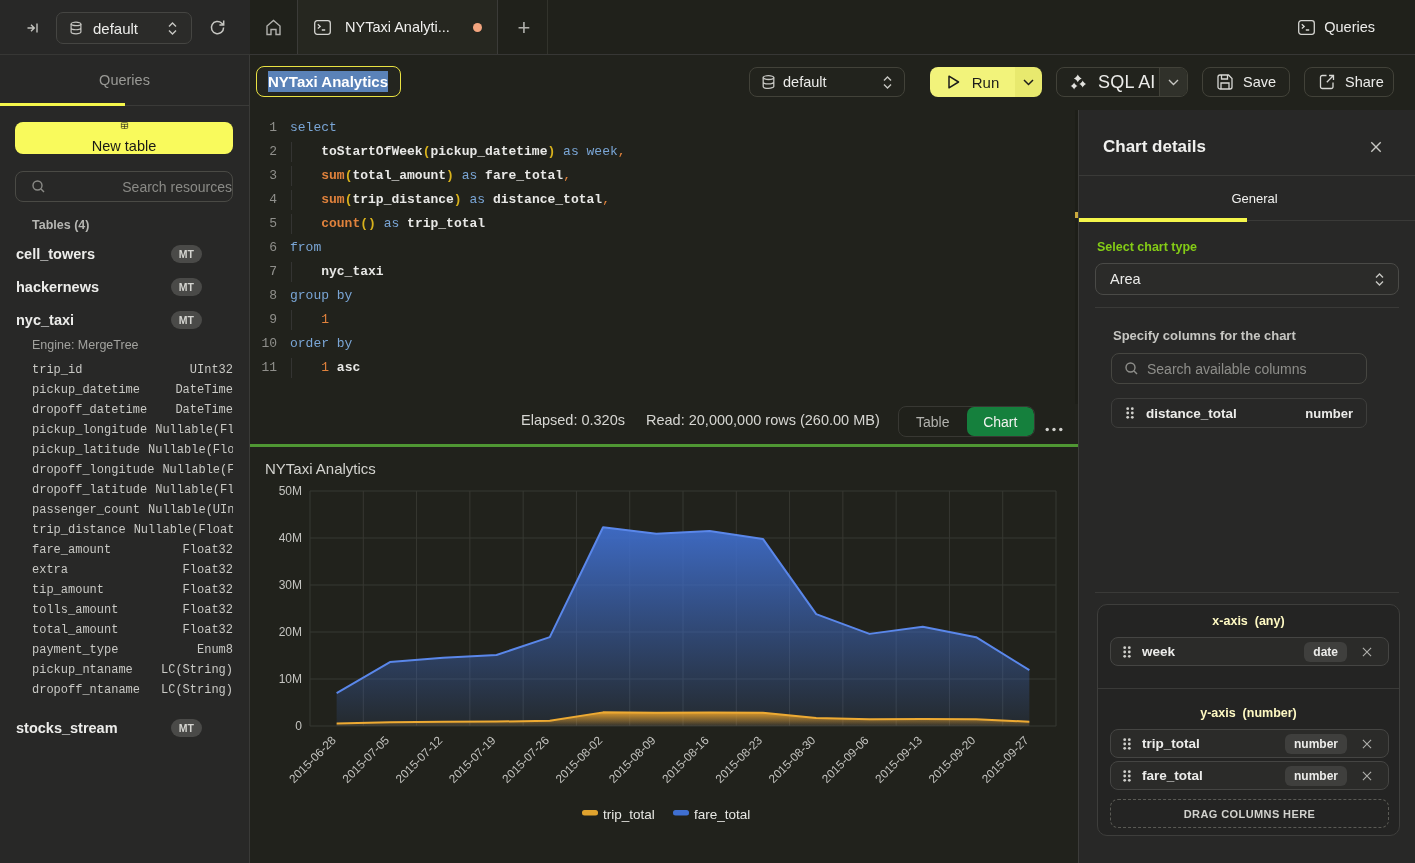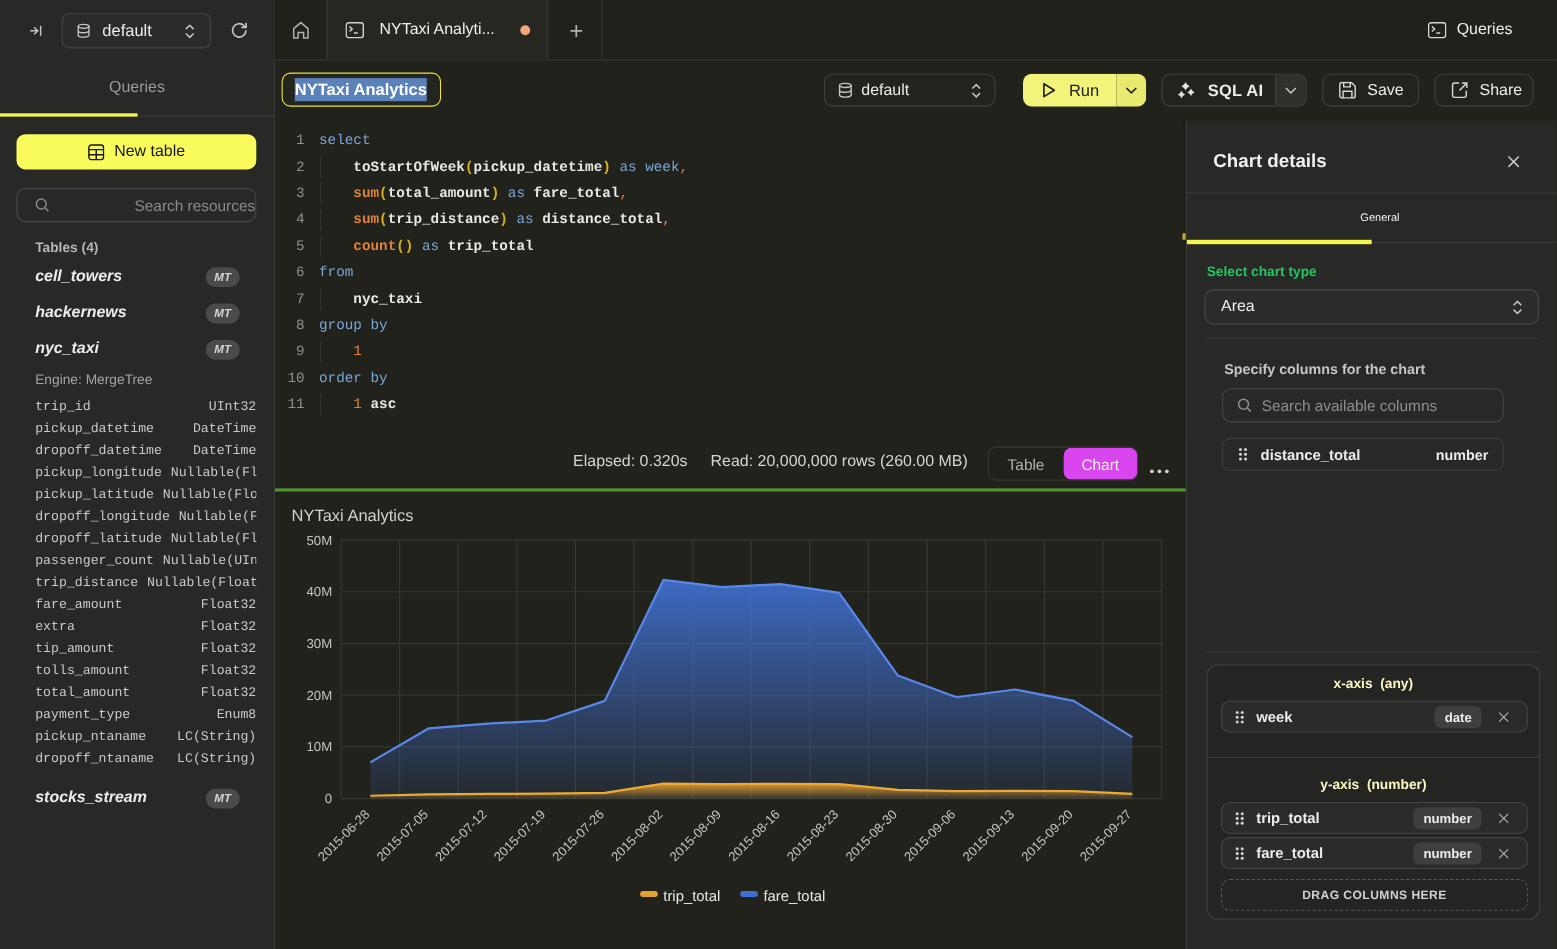--- a/index.html
+++ b/index.html
@@ -31,27 +31,27 @@
   #sidebar { position:absolute; left:0; top:55px; width:250px; height:808px;
     background:#282827; border-right:1px solid #3a3a38; }
   #sidetabs { position:relative; height:51px; border-bottom:1px solid #3a3a38; display:flex; }
   #sidetabs .st { flex:1; display:flex; align-items:center; justify-content:center;
     font-size:14.5px; }
   #sidetabs .active { color:#f2f2f0; font-weight:700; }
   #sidetabs .inactive { color:#9a9a96; }
   #sideunderline { position:absolute; left:0; bottom:-1px; width:125px; height:3px; background:#f5f64b; }
   #newtable { position:absolute; left:15px; top:67px; width:218px; height:32px;
     background:#f9fa5c; border-radius:8px; display:flex; align-items:center; justify-content:center;
-    gap:9px; color:#191917; font-size:14.5px; }
+    gap:9px; color:#191917; font-size:14.5px;flex-direction:column; }
   #sidesearch { position:absolute; left:15px; top:116px; width:218px; height:31px;
     border:1px solid #4a4a45; border-radius:8px; display:flex; align-items:center;
     color:#8a8a86; font-size:14px; gap:10px; padding-left:16px;justify-content:space-between; }
   #tablescount { position:absolute; left:32px; top:163px; font-size:12.5px; font-weight:700; color:#b6b6b2; }
-  .trow { position:absolute; left:32px; width:186px; height:22px; display:flex; align-items:flex-start;
-    justify-content:space-between; color:#ececea; font-size:14.5px; font-weight:700;font-style:italic; }
+  .trow { position:absolute; left:16px; width:186px; height:22px; display:flex; align-items:center;
+    justify-content:space-between; color:#ececea; font-size:14.5px; font-weight:700; }
   .mt { background:#4a4a48; border-radius:10px; color:#d4d4d0; font-size:10.5px; font-weight:700;
     padding:3px 8px; }
   #engine { position:absolute; left:32px; top:283px; font-size:12.5px; color:#a2a29e; }
   #cols { position:absolute; left:32px; top:308px; width:201px;
     font-family:"Liberation Mono", monospace; font-size:12px; color:#c9c9c5; }
   .crow { height:20px; display:flex; white-space:nowrap; overflow:hidden; }
   .crow .cn { flex-shrink:0; }
   .crow .ct { margin-left:auto; padding-left:8px; }
 
   
@@ -83,38 +83,38 @@
   
   #resbar { position:absolute; left:250px; top:404px; width:828px; height:40px; background:#21221c; }
   #ressearch { position:absolute; left:12px; top:4px; width:237px; height:29px;
     border:1px solid #44443f; border-radius:8px; display:flex; align-items:center; gap:9px;
     padding-left:14px; color:#8e8e8a; font-size:13.5px; }
   .resinfo { position:absolute; top:8px; color:#d6d6d2; font-size:14.5px; }
   #toggle { position:absolute; left:648px; top:2px; width:137px; height:31px;
     border:1px solid #383833; border-radius:8px; background:#20211b; display:flex; overflow:hidden; }
   #toggle .seg { flex:1; display:flex; align-items:center; justify-content:center; font-size:14px; }
   #segTable { color:#b2b2ae; }
-  #segChart { background:#d946ef; color:#f2f2f0; border-radius:7px; }
+  #segChart { background:#15803d; color:#f2f2f0; border-radius:7px; }
   #dots3 { position:absolute; left:795px; top:14px; }
 
   #greenline { position:absolute; left:250px; top:444px; width:828px; height:3px; background:#4f9733; }
 
   
   #chart { position:absolute; left:250px; top:447px; width:828px; height:416px; background:#21221c; }
 
   
   #rpanel { position:absolute; left:1078px; top:110px; width:337px; height:753px;
     background:#282827; border-left:1px solid #3c3c3a; }
   #rphead { position:relative; height:66px; border-bottom:1px solid #3a3a38; }
   #rphead h2 { position:absolute; left:24px; top:27px; font-size:17px; color:#f0f0ee; }
   #rpclose { position:absolute; right:33px; top:31px; color:#c8c8c4; font-size:17px; }
   #rptabs { position:relative; height:45px; border-bottom:1px solid #3a3a38; display:flex; }
-  #rptabs .rt { flex:1; display:flex; align-items:center; justify-content:center; font-size:10px;padding-left:15px; }
+  #rptabs .rt { flex:1; display:flex; align-items:center; justify-content:center; font-size:13px;padding-left:15px; }
   #rpunderline { position:absolute; left:0; bottom:-2px; width:168px; height:4px; background:#f5f64b; }
-  .rplabel { color:#22c55e; font-size:12.5px; font-weight:700; }
+  .rplabel { color:#84cc16; font-size:12.5px; font-weight:700; }
   #areasel { position:absolute; left:16px; top:153px; width:304px; height:32px;
     border:1px solid #4a4a47; border-radius:8px; background:#2b2b29; display:flex; align-items:center;
     justify-content:space-between; padding:0 14px; color:#ececea; font-size:14.5px; }
   .rpdivider { position:absolute; left:16px; width:304px; height:1px; background:#3a3a38; }
   #specify { position:absolute; left:34px; top:218px; font-size:13px; font-weight:700; color:#c6c6c2; }
   #colsearch { position:absolute; left:32px; top:243px; width:256px; height:31px;
     border:1px solid #464641; border-radius:8px; display:flex; align-items:center; gap:9px;
     padding-left:13px; color:#8e8e8a; font-size:14px; }
   .fieldrow { position:absolute; height:30px; border-radius:7px; border:1px solid #3e3e3c;
     display:flex; align-items:center; }
@@ -311,21 +311,21 @@
       <svg width="11" height="7" viewBox="0 0 11 7" fill="none" stroke="#1d1d1b" stroke-width="1.5">
         <path d="M1 1 L5.5 5.5 L10 1"></path>
       </svg>
     </div>
 </div>
 <div class="tbtn" style="left:1056px; width:132px; padding:0;">
   <div style="display:flex; align-items:center; gap:11px; padding-left:13px; flex:1; height:100%;">
     <svg width="17" height="17" viewBox="0 0 17 17" fill="#e2e2de">
         <path d="M 7.8 0.5000000000000004 C 8.619 2.4110000000000005 9.789 3.5810000000000004 11.7 4.4 C 9.789 5.219 8.619 6.389 7.8 8.3 C 6.981 6.389 5.811 5.219 3.9 4.4 C 5.811 3.5810000000000004 6.981 2.4110000000000005 7.8 0.5000000000000004 Z M 4.1 8.5 C 4.835 10.215 5.885 11.265 7.6 12.0 C 5.885 12.735 4.835 13.785 4.1 15.5 C 3.3649999999999998 13.785 2.3149999999999995 12.735 0.5999999999999996 12.0 C 2.3149999999999995 11.265 3.3649999999999998 10.215 4.1 8.5 Z M 12.7 6.4 C 13.434999999999999 8.115 14.485 9.165000000000001 16.2 9.9 C 14.485 10.635 13.434999999999999 11.685 12.7 13.4 C 11.965 11.685 10.915 10.635 9.2 9.9 C 10.915 9.165000000000001 11.965 8.115 12.7 6.4 Z "></path>
       </svg>
-    <span style="font-size:15px; letter-spacing:0.2px;font-weight:bold;">SQL AI</span>
+    <span style="font-size:18px; letter-spacing:0.2px;">SQL AI</span>
   </div>
   <div style="width:28px; height:100%; background:#30312a; border-left:1px solid #424239; display:flex; align-items:center; justify-content:center; border-radius:0 7px 7px 0;">
     <svg width="11" height="7" viewBox="0 0 11 7" fill="none" stroke="#c6c6c2" stroke-width="1.4">
         <path d="M1 1 L5.5 5.5 L10 1"></path>
       </svg>
   </div>
 </div>
 <div class="tbtn" style="left:1202px; width:88px; gap:10px; padding-left:14px;">
   <svg width="16" height="16" viewBox="0 0 16 16" fill="none" stroke="#d8d8d4" stroke-width="1.3">
       <path d="M1 3 a2 2 0 0 1 2 -2 h8.5 L15 4.5 V13 a2 2 0 0 1 -2 2 H3 a2 2 0 0 1 -2 -2 Z"></path>

